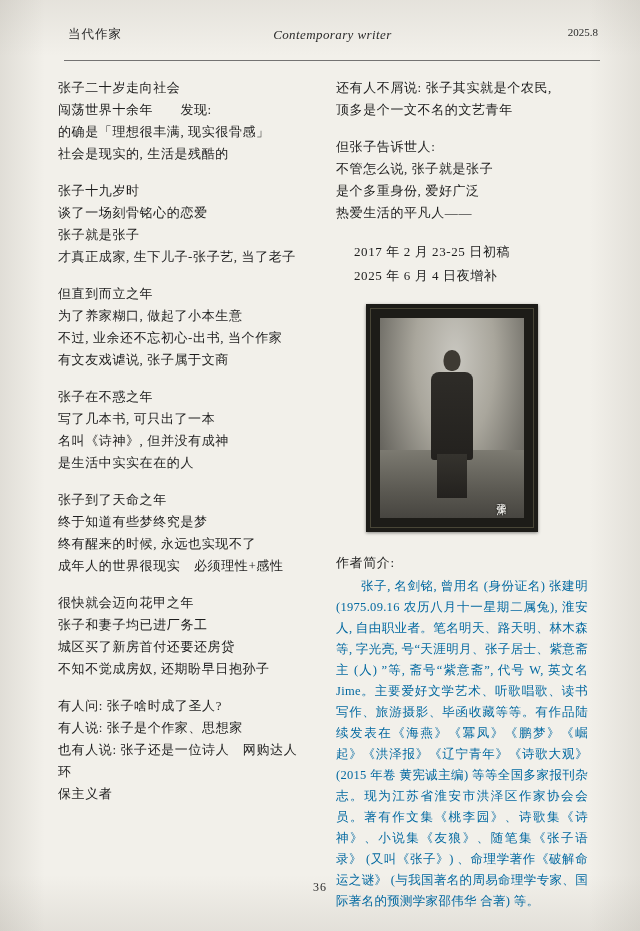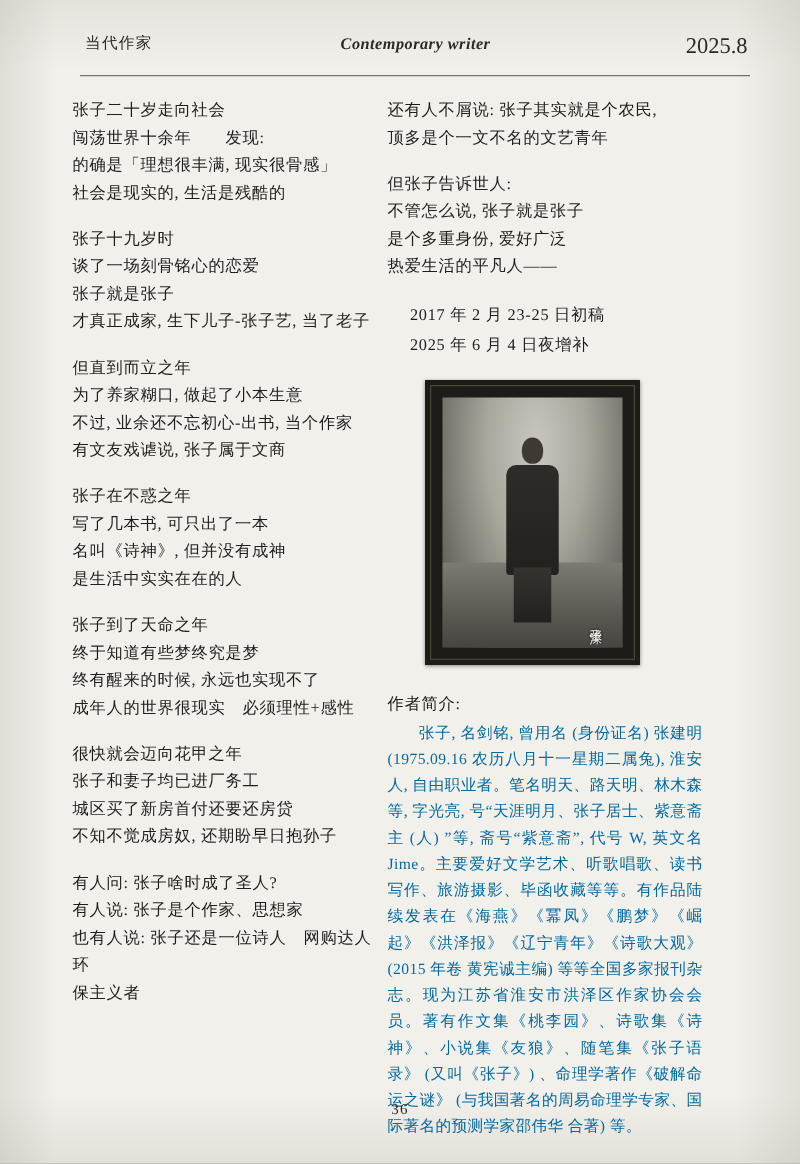--- a/index.html
+++ b/index.html
@@ -49,38 +49,38 @@
   .runhead .rh-center {
     position: absolute;
     left: 50%;
     transform: translateX(-48%);
     top: 1px;
     font-size: 13px;
     font-style: italic;
     font-family: "Liberation Serif", serif;
     color: #2a2a2a;
     letter-spacing: 0.4px;
-    font-weight: bold;
   }
   .runhead .rh-right {
     position: absolute;
     right: 4px;
     top: 0px;
-    font-size: 18px;
+    font-size: 11px;
     color: #2a2a2a;
   }
   .rule {
     margin: 4px 2px 0 6px;
     height: 1px;
     background: #4a4a4a;
     opacity: .75;
   }
   
   .cols {
     display: flex;
+    gap: 26px;
     margin-top: 16px;
   }
   .col {
     width: 252px;
     flex: 0 0 auto;
   }
   .stanza {
     margin-bottom: 15px;
   }
   .line {

